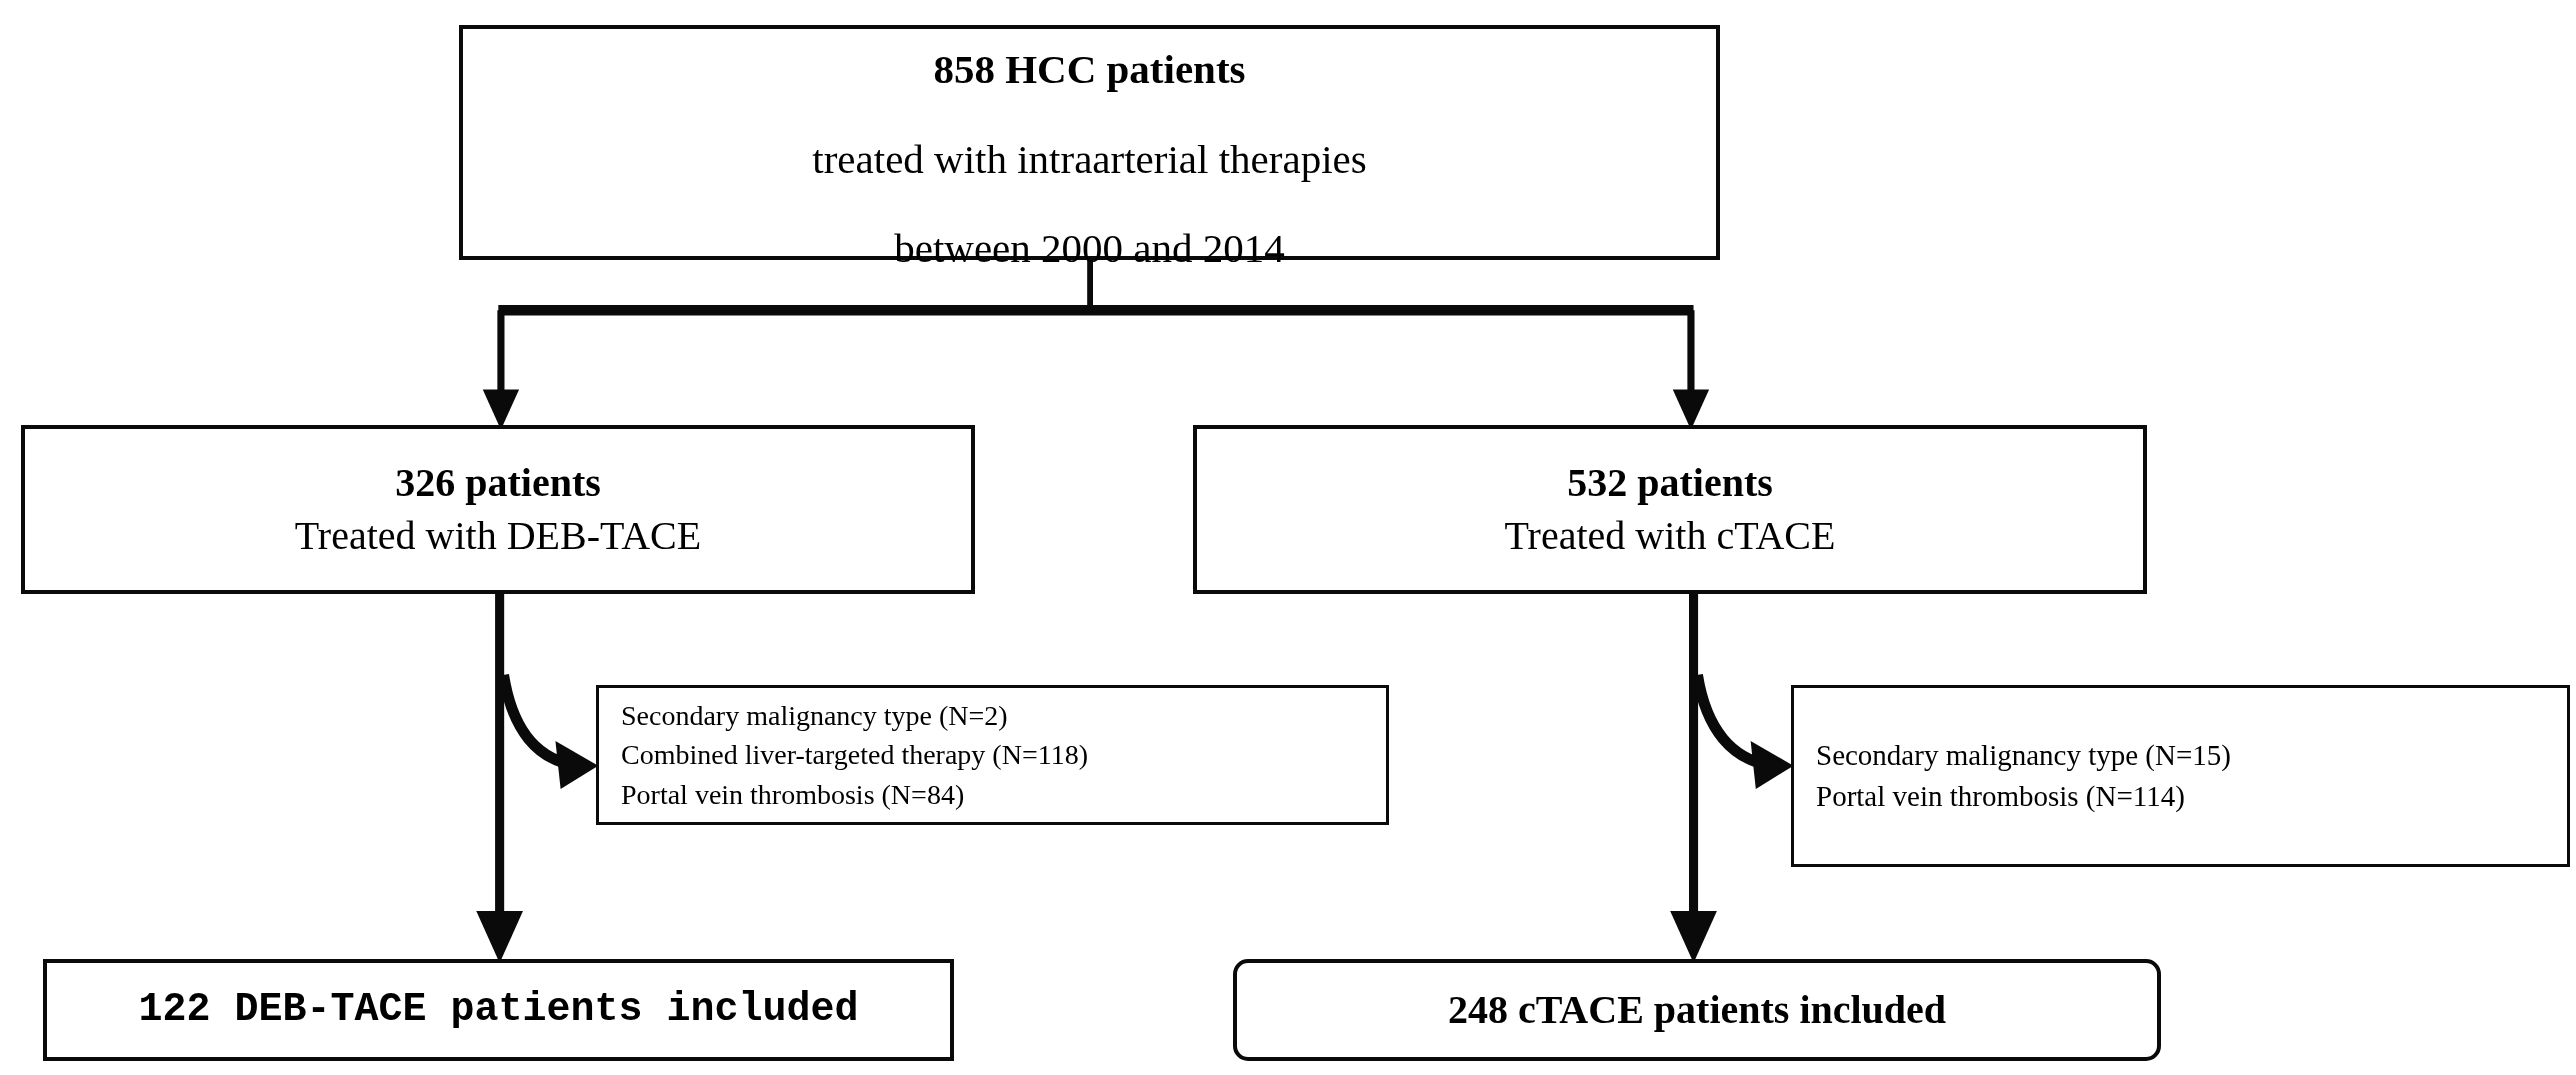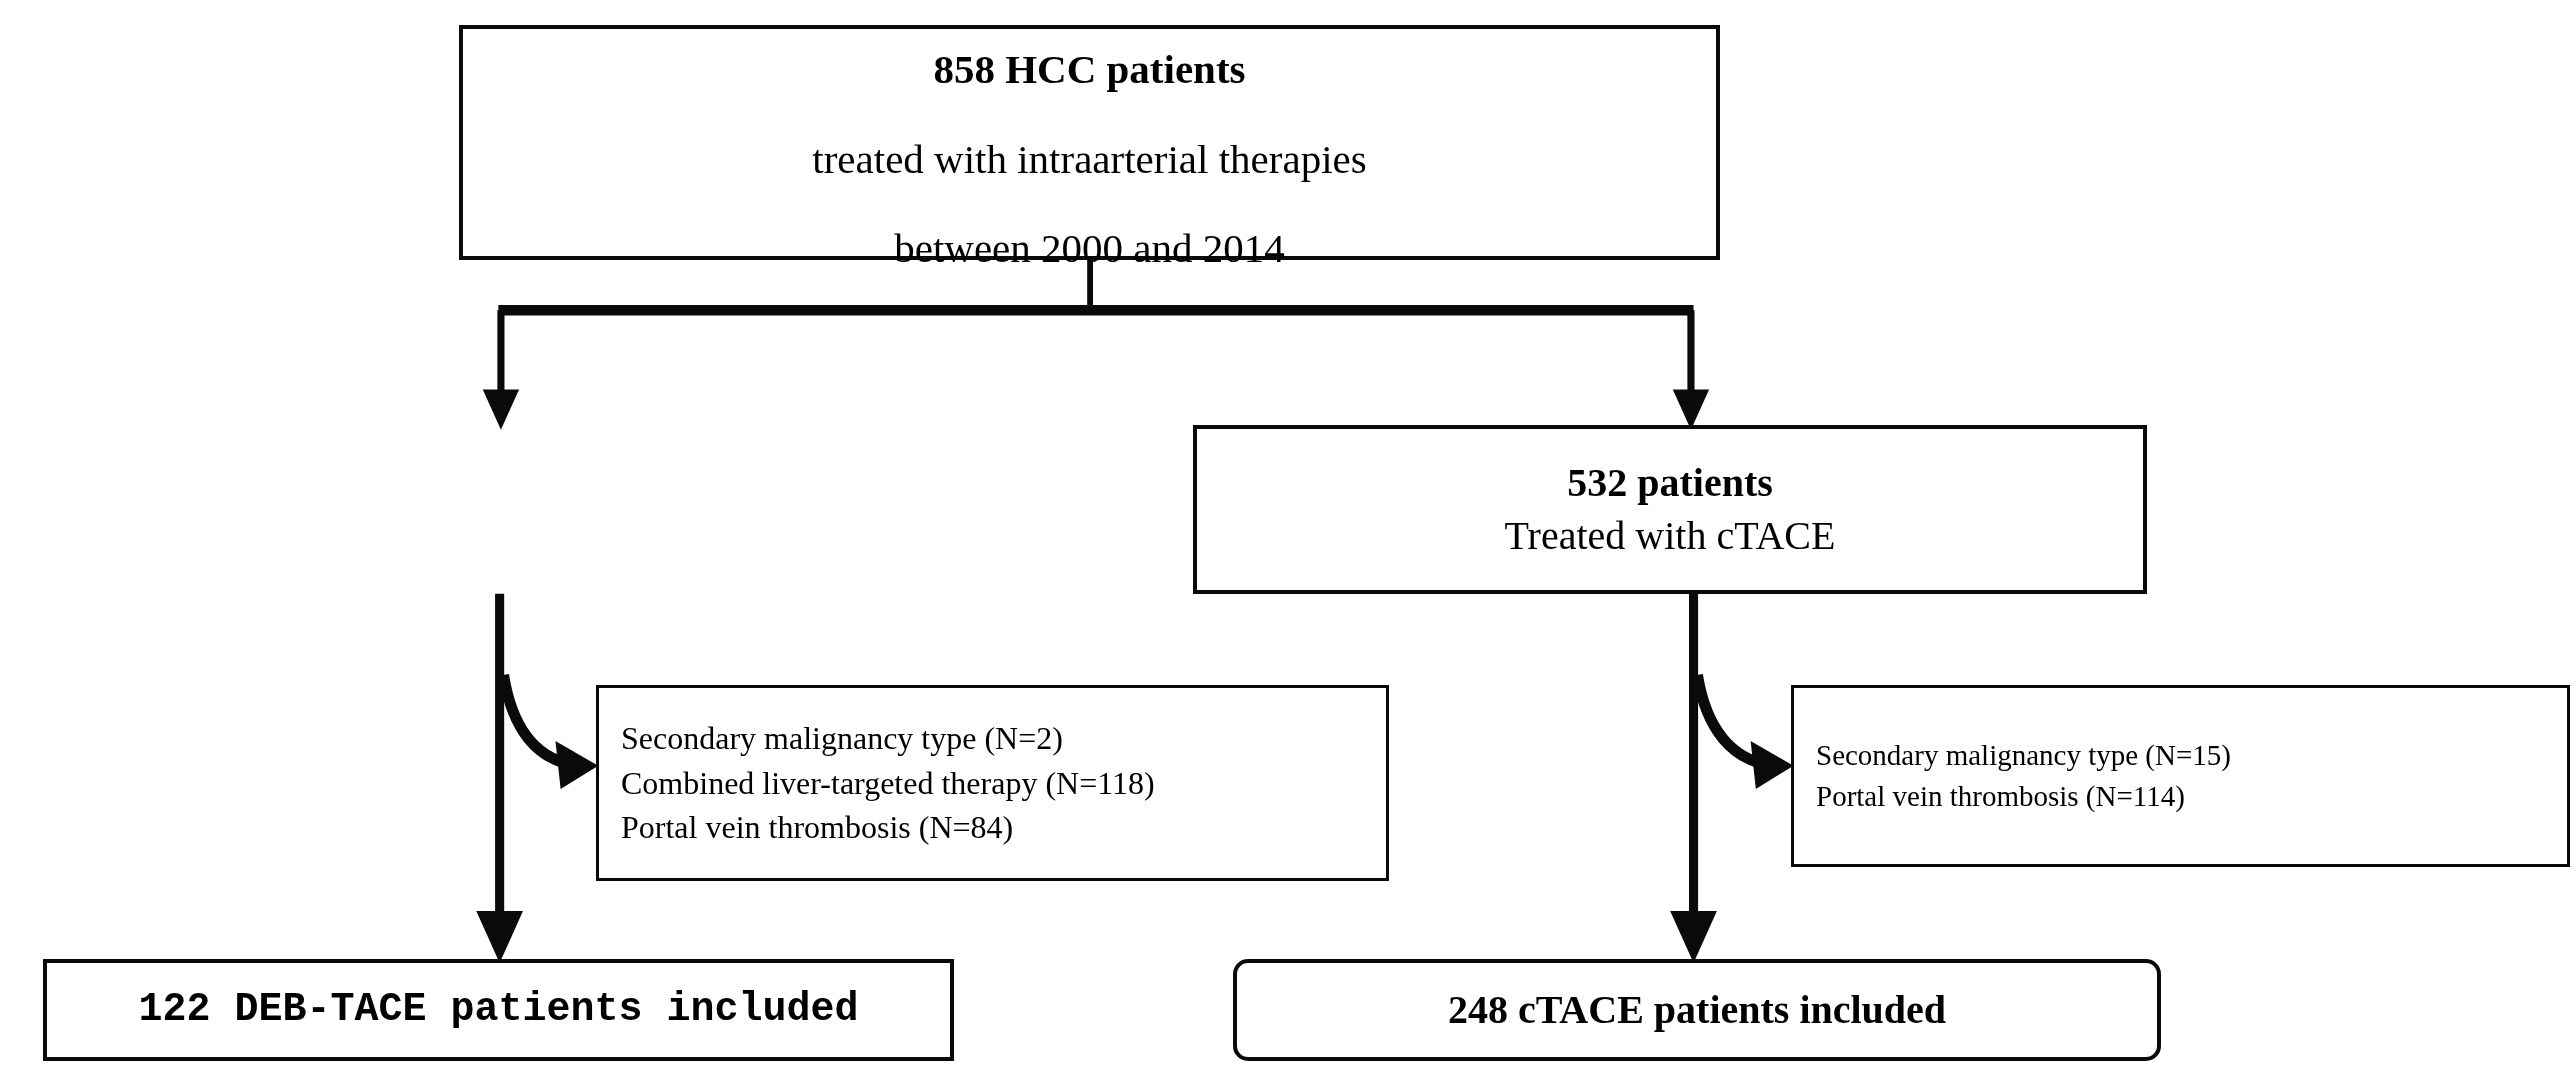--- a/index.html
+++ b/index.html
@@ -81,22 +81,22 @@
     width: 954px;
     height: 169px;
     font-size: 40px;
   }
   #node-ctace .line { line-height: 1.32; text-align: center; }
 
   #node-excl-deb {
     left: 596px;
     top: 685px;
     width: 793px;
-    height: 196px;
-    font-size: 32px;
+    height: 140px;
+    font-size: 28px;
     border-width: 3.9px;
   }
   #node-excl-ctace {
     left: 1791px;
     top: 685px;
     width: 779px;
     height: 182px;
     font-size: 29px;
     border-width: 3.9px;
   }
@@ -151,20 +151,24 @@
     <path d="M 2616 1040 C 2630 1128 2672 1168 2722 1178" stroke="#0a0a0a" stroke-width="17" fill="none" stroke-linecap="butt"></path>
     <polygon points="2764,1180 2698,1142 2706,1216" fill="#0a0a0a"></polygon>
   </svg>
 
   <div class="node center" id="node-top">
     <span class="line bold">858 HCC patients</span>
     <span class="line">treated with intraarterial therapies</span>
     <span class="line">between 2000 and 2014</span>
   </div>
 
+  <div class="node center" id="node-deb">
+    <span class="line bold">326 patients</span>
+    <span class="line">Treated with DEB-TACE</span>
+  </div>
 
   <div class="node center" id="node-ctace">
     <span class="line bold">532 patients</span>
     <span class="line">Treated with cTACE</span>
   </div>
 
   <div class="node left" id="node-excl-deb">
     <span class="line">Secondary malignancy type (N=2)</span>
     <span class="line">Combined liver-targeted therapy (N=118)</span>
     <span class="line">Portal vein thrombosis (N=84)</span>

